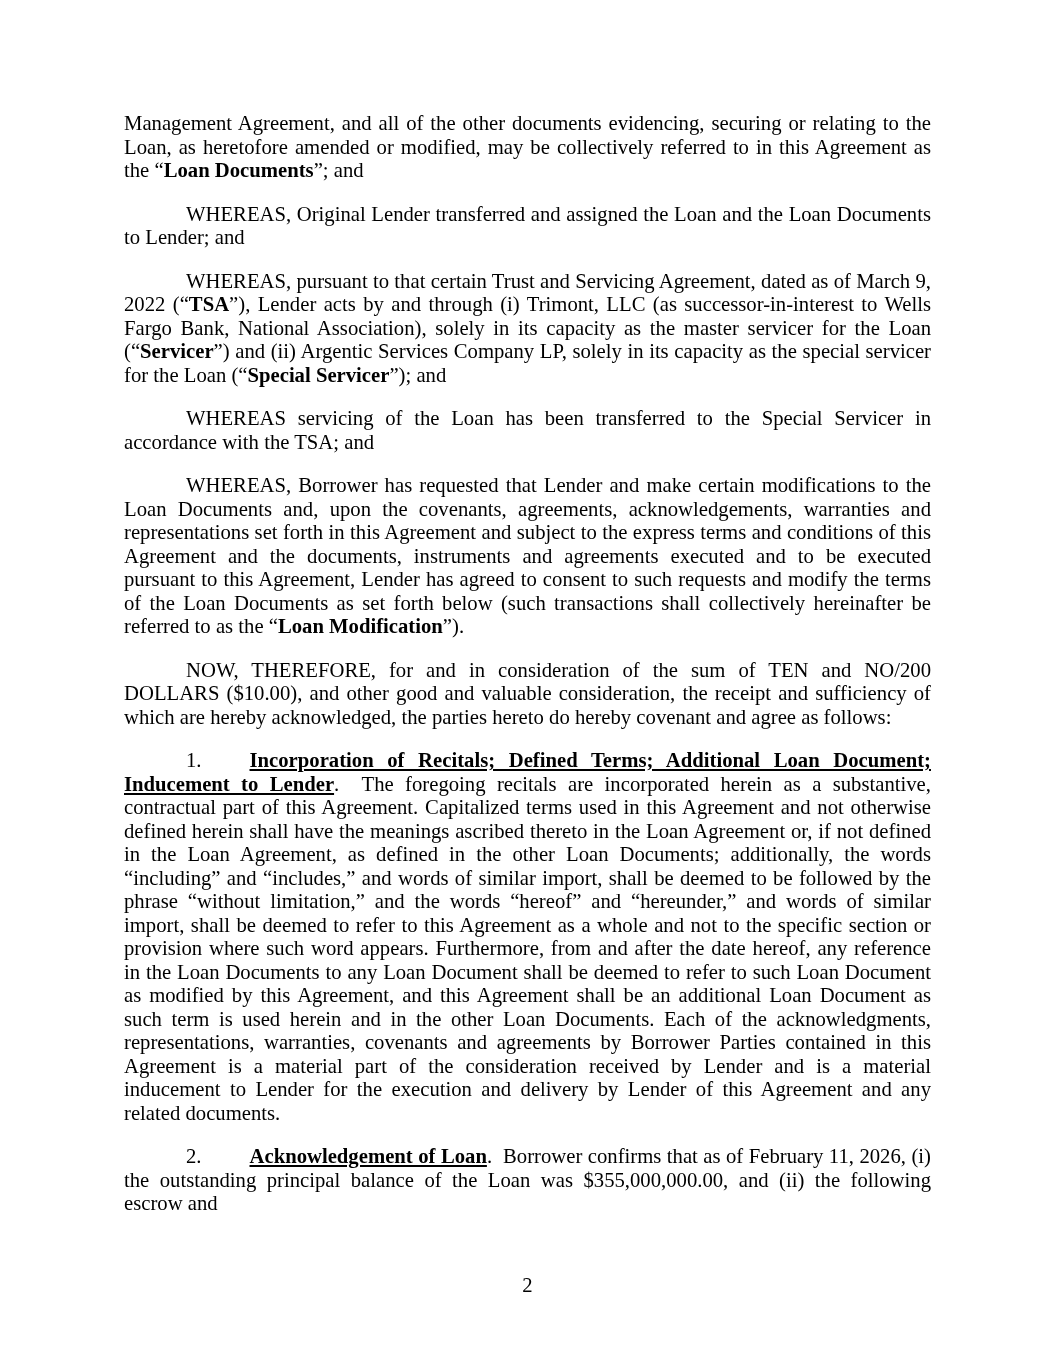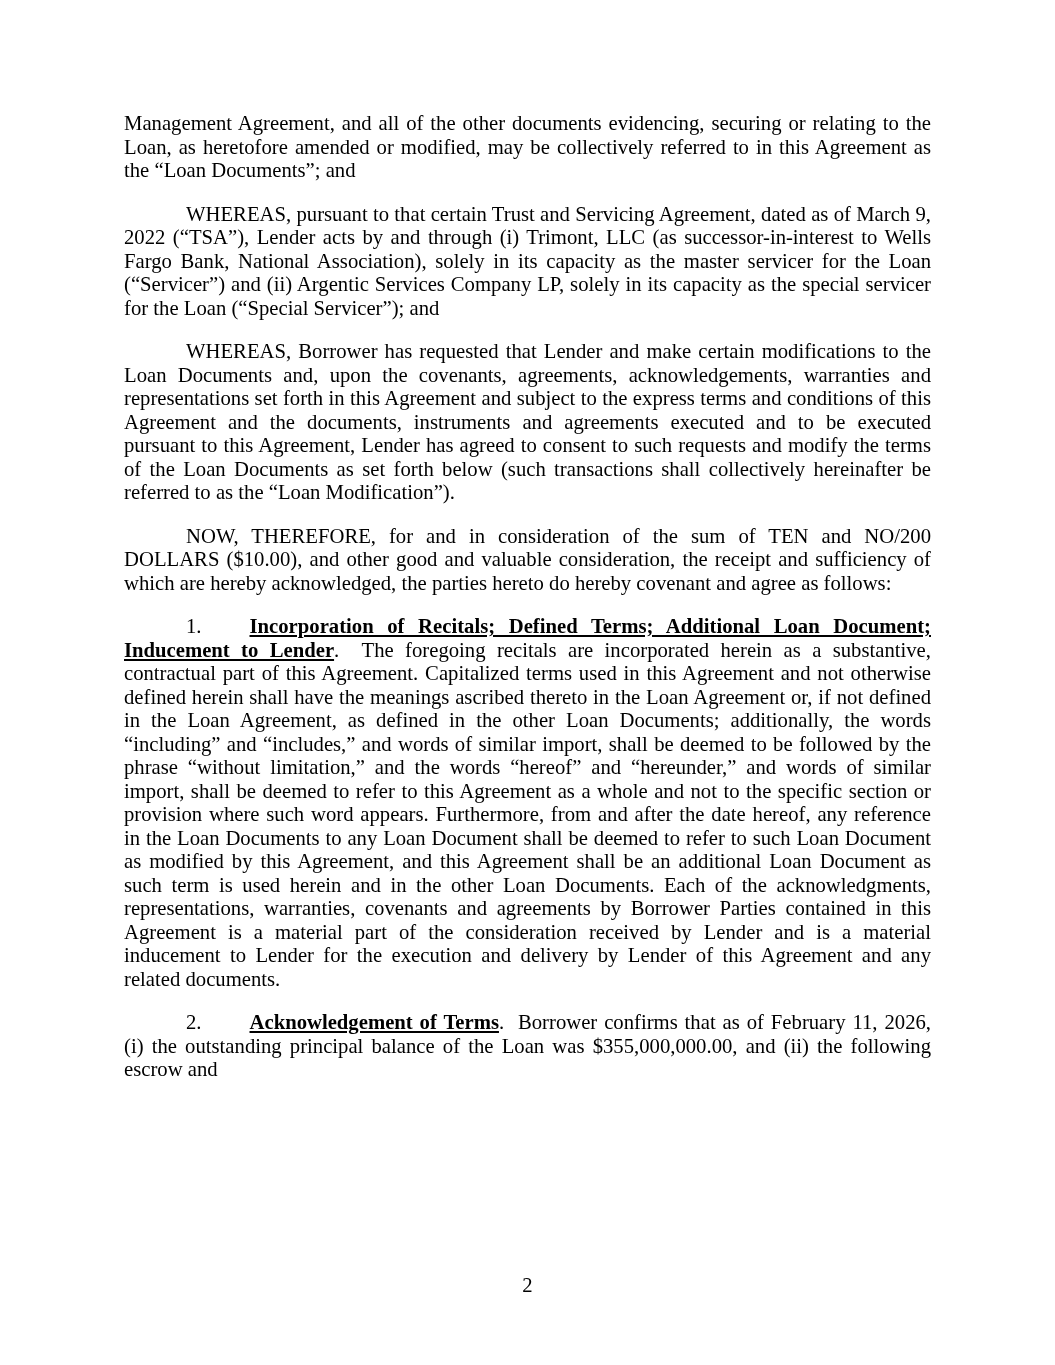--- a/index.html
+++ b/index.html
@@ -26,21 +26,21 @@
     text-align: justify;
     hyphens: none;
   }
   .doc-body p {
     margin: 0 0 20px 0;
     padding: 0;
   }
   .doc-body p.indent {
     text-indent: 62px;
   }
-  .run-bold { font-weight: normal; }
+  .run-bold { font-weight: bold; }
   .run-underline { text-decoration: underline; font-weight: bold; }
   .tab {
     display: inline-block;
     width: 48px;
   }
   .page-footer {
     position: absolute;
     left: 0;
     top: 1274px;
     width: 100%;
@@ -48,20 +48,22 @@
     font-size: 20.7px;
     line-height: 23.5px;
   }
 </style>
 </head>
 <body>
 
 <div class="sheet">
   <div class="doc-body">
       <p><span>Management Agreement, and all of the other documents evidencing, securing or relating to the Loan, as heretofore amended or modified, may be collectively referred to in this Agreement as the “</span><span class="run-bold">Loan Documents</span><span>”; and</span></p>
+      <p class="indent"><span>WHEREAS, Original Lender transferred and assigned the Loan and the Loan Documents to Lender; and</span></p>
       <p class="indent"><span>WHEREAS, pursuant to that certain Trust and Servicing Agreement, dated as of March 9, 2022 (“</span><span class="run-bold">TSA</span><span>”), Lender acts by and through (i) Trimont, LLC (as successor-in-interest to Wells Fargo Bank, National Association), solely in its capacity as the master servicer for the Loan (“</span><span class="run-bold">Servicer</span><span>”) and (ii) Argentic Services Company LP, solely in its capacity as the special servicer for the Loan (“</span><span class="run-bold">Special Servicer</span><span>”); and</span></p>
+      <p class="indent"><span>WHEREAS servicing of the Loan has been transferred to the Special Servicer in accordance with the TSA; and</span></p>
       <p class="indent"><span>WHEREAS, Borrower has requested that Lender and make certain modifications to the Loan Documents and, upon the covenants, agreements, acknowledgements, warranties and representations set forth in this Agreement and subject to the express terms and conditions of this Agreement and the documents, instruments and agreements executed and to be executed pursuant to this Agreement, Lender has agreed to consent to such requests and modify the terms of the Loan Documents as set forth below (such transactions shall collectively hereinafter be referred to as the “</span><span class="run-bold">Loan Modification</span><span>”).</span></p>
       <p class="indent"><span>NOW, THEREFORE, for and in consideration of the sum of TEN and NO/200 DOLLARS ($10.00), and other good and valuable consideration, the receipt and sufficiency of which are hereby acknowledged, the parties hereto do hereby covenant and agree as follows:</span></p>
       <p class="indent"><span>1.</span><span class="tab"></span><span class="run-underline">Incorporation of Recitals; Defined Terms; Additional Loan Document; Inducement to Lender</span><span>.&nbsp; The foregoing recitals are incorporated herein as a substantive, contractual part of this Agreement. Capitalized terms used in this Agreement and not otherwise defined herein shall have the meanings ascribed thereto in the Loan Agreement or, if not defined in the Loan Agreement, as defined in the other Loan Documents; additionally, the words “including” and “includes,” and words of similar import, shall be deemed to be followed by the phrase “without limitation,” and the words “hereof” and “hereunder,” and words of similar import, shall be deemed to refer to this Agreement as a whole and not to the specific section or provision where such word appears. Furthermore, from and after the date hereof, any reference in the Loan Documents to any Loan Document shall be deemed to refer to such Loan Document as modified by this Agreement, and this Agreement shall be an additional Loan Document as such term is used herein and in the other Loan Documents. Each of the acknowledgments, representations, warranties, covenants and agreements by Borrower Parties contained in this Agreement is a material part of the consideration received by Lender and is a material inducement to Lender for the execution and delivery by Lender of this Agreement and any related documents.</span></p>
-      <p class="indent"><span>2.</span><span class="tab"></span><span class="run-underline">Acknowledgement of Terms</span><span>.&nbsp; Borrower confirms that as of February 11, 2026, (i) the outstanding principal balance of the Loan was $355,000,000.00, and (ii) the following escrow and</span></p>
+      <p class="indent"><span>2.</span><span class="tab"></span><span class="run-underline">Acknowledgement of Loan</span><span>.&nbsp; Borrower confirms that as of February 11, 2026, (i) the outstanding principal balance of the Loan was $355,000,000.00, and (ii) the following escrow and</span></p>
     </div>
   <div class="page-footer">2</div>
 </div>
 
 </body></html>

